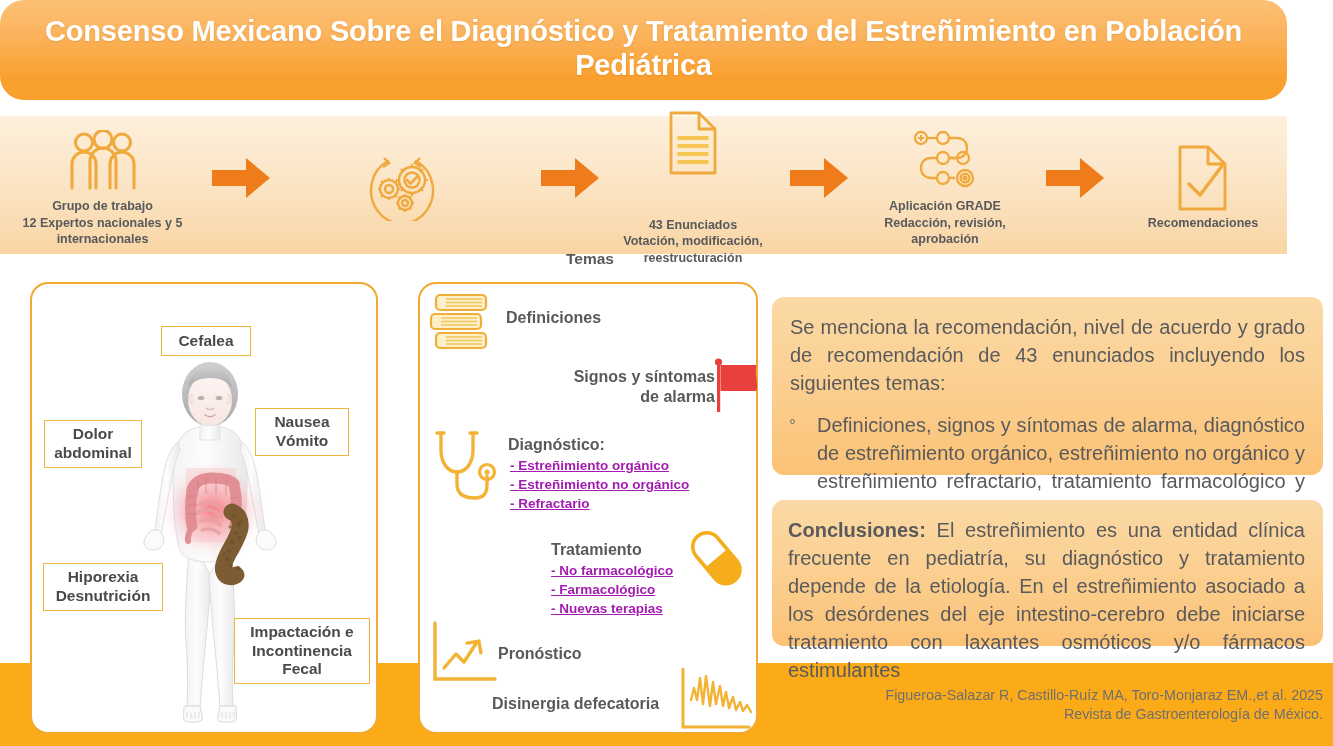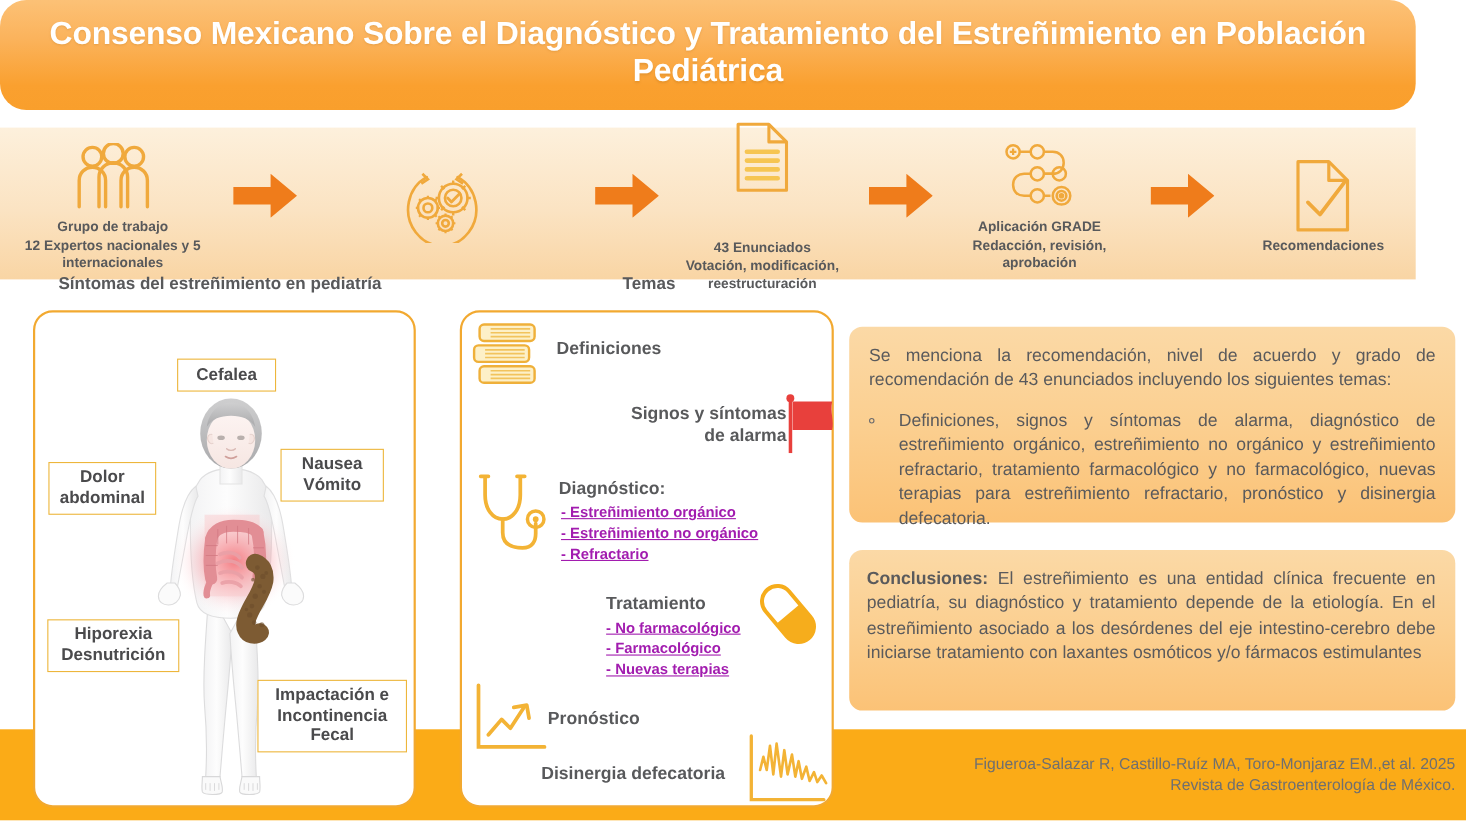--- a/index.html
+++ b/index.html
@@ -89,21 +89,21 @@
   .hd  { font-size: 16px; font-weight: bold; color:#58595b; }
 
   
   .rcard {
     position: absolute; border-radius: 12px;
     background: linear-gradient(180deg, #fbd9a6 0%, #fbcf90 50%, #fbc276 100%);
     color: #5a5a5c; padding: 16px 18px;
   }
   #rcard1 { left: 772px; top: 297px; width: 551px; height: 178px; }
   #rcard2 { left: 772px; top: 500px; width: 551px; height: 146px; padding-left: 16px; }
-  .rcard p { font-size: 16px; line-height: 1.40; text-align: justify; }
+  .rcard p { font-size: 20px; line-height: 1.40; text-align: justify; }
   .bullet-row { display: flex; gap: 22px; margin-top: 14px; }
   .bullet-dot {
     flex: 0 0 auto; margin-top: 8px; width: 5px; height: 5px; border-radius: 50%;
     border: 1.4px solid #6b6b6d; background: transparent;
   }
   .cite {
     position: absolute; left: 772px; top: 686px; width: 551px;
     text-align: right; color: #6f6f70; font-size: 14.3px; line-height: 1.33;
     white-space: pre-line;
   }
@@ -236,21 +236,20 @@
           <path d="M32 2v17h17" fill="none" stroke="#f0a93c" stroke-width="2.9" stroke-linejoin="round"></path>
           <path d="M13 39l11 11L46 21" fill="none" stroke="#f0a93c" stroke-width="3.4" stroke-linecap="round" stroke-linejoin="round"></path>
         </svg>
       </div>
       <div class="step-label">Recomendaciones</div>
     </div>
   </div>
 
   <div class="orange-bg"></div>
 
-  <div class="sec-title" id="title-sintomas">Síntomas del estreñimiento en pediatría</div>
   <div class="sec-title" id="title-temas">Temas</div>
 
   <div class="panel" id="panel-sintomas"></div>
 
   <div id="body-illu">
     <svg width="160" height="368" viewBox="0 0 160 368">
       <defs>
         <radialGradient id="painGlow" cx="50%" cy="50%" r="50%">
           <stop offset="0%" stop-color="#f0313a" stop-opacity=".92"></stop>
           <stop offset="32%" stop-color="#f4606a" stop-opacity=".58"></stop>

